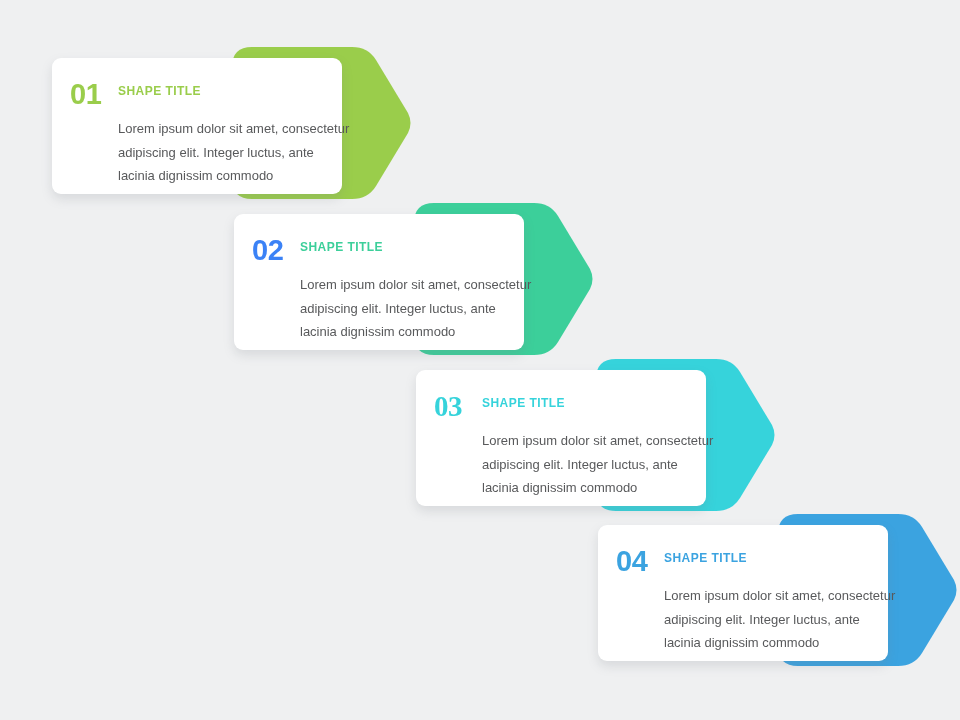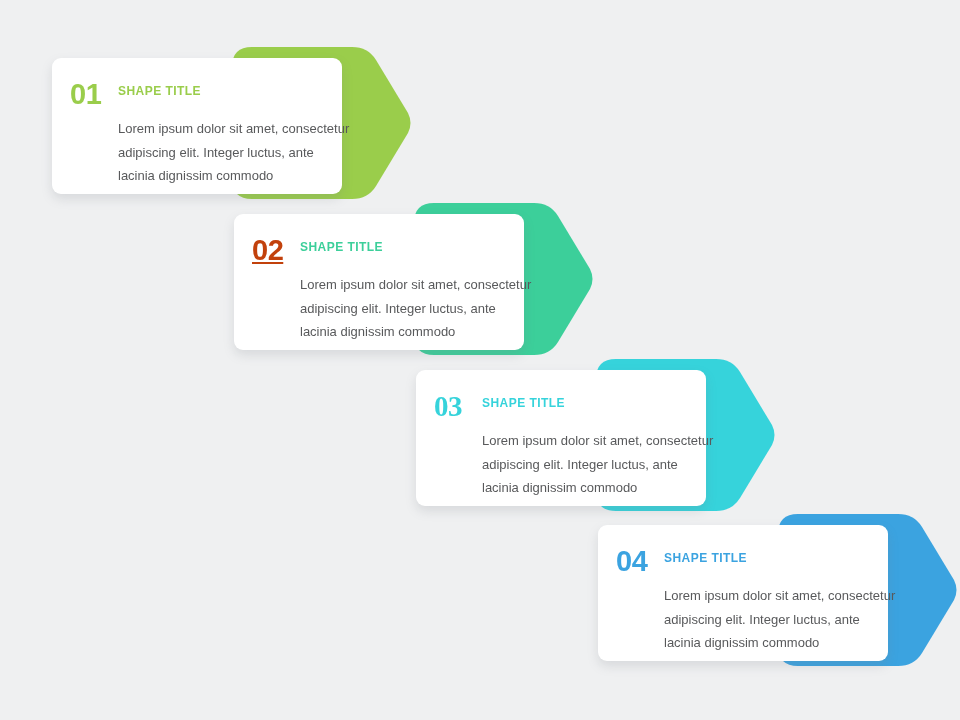--- a/index.html
+++ b/index.html
@@ -114,21 +114,21 @@
   </div>
 
   <div class="step" style="left: 234px; top: 203px;">
     <div class="arrow">
       <svg viewBox="0 0 182 152" xmlns="http://www.w3.org/2000/svg">
         <path d="M 22,0 H 122 Q 138,0 146,13 L 178,66 Q 183,76 178,86 L 146,139 Q 138,152 122,152 H 22 Q 2,152 2,132 V 20 Q 2,0 22,0 Z" fill="#3ccf9a"></path>
       </svg>
     </div>
     <div class="card">
       <div class="card-inner">
-        <div class="num" style="color: #c2410c; text-decoration: underline;">02</div>
+        <div class="num" style="color: #3b82f6;">02</div>
         <div class="title" style="color: rgb(60, 207, 154);">SHAPE TITLE</div>
         <div class="desc" style="color: rgb(88, 89, 91);">Lorem ipsum dolor sit amet, consectetur adipiscing elit. Integer luctus, ante lacinia dignissim commodo</div>
       </div>
     </div>
   </div>
 
   <div class="step" style="left: 416px; top: 359px;">
     <div class="arrow">
       <svg viewBox="0 0 182 152" xmlns="http://www.w3.org/2000/svg">
         <path d="M 22,0 H 122 Q 138,0 146,13 L 178,66 Q 183,76 178,86 L 146,139 Q 138,152 122,152 H 22 Q 2,152 2,132 V 20 Q 2,0 22,0 Z" fill="#36d3db"></path>

